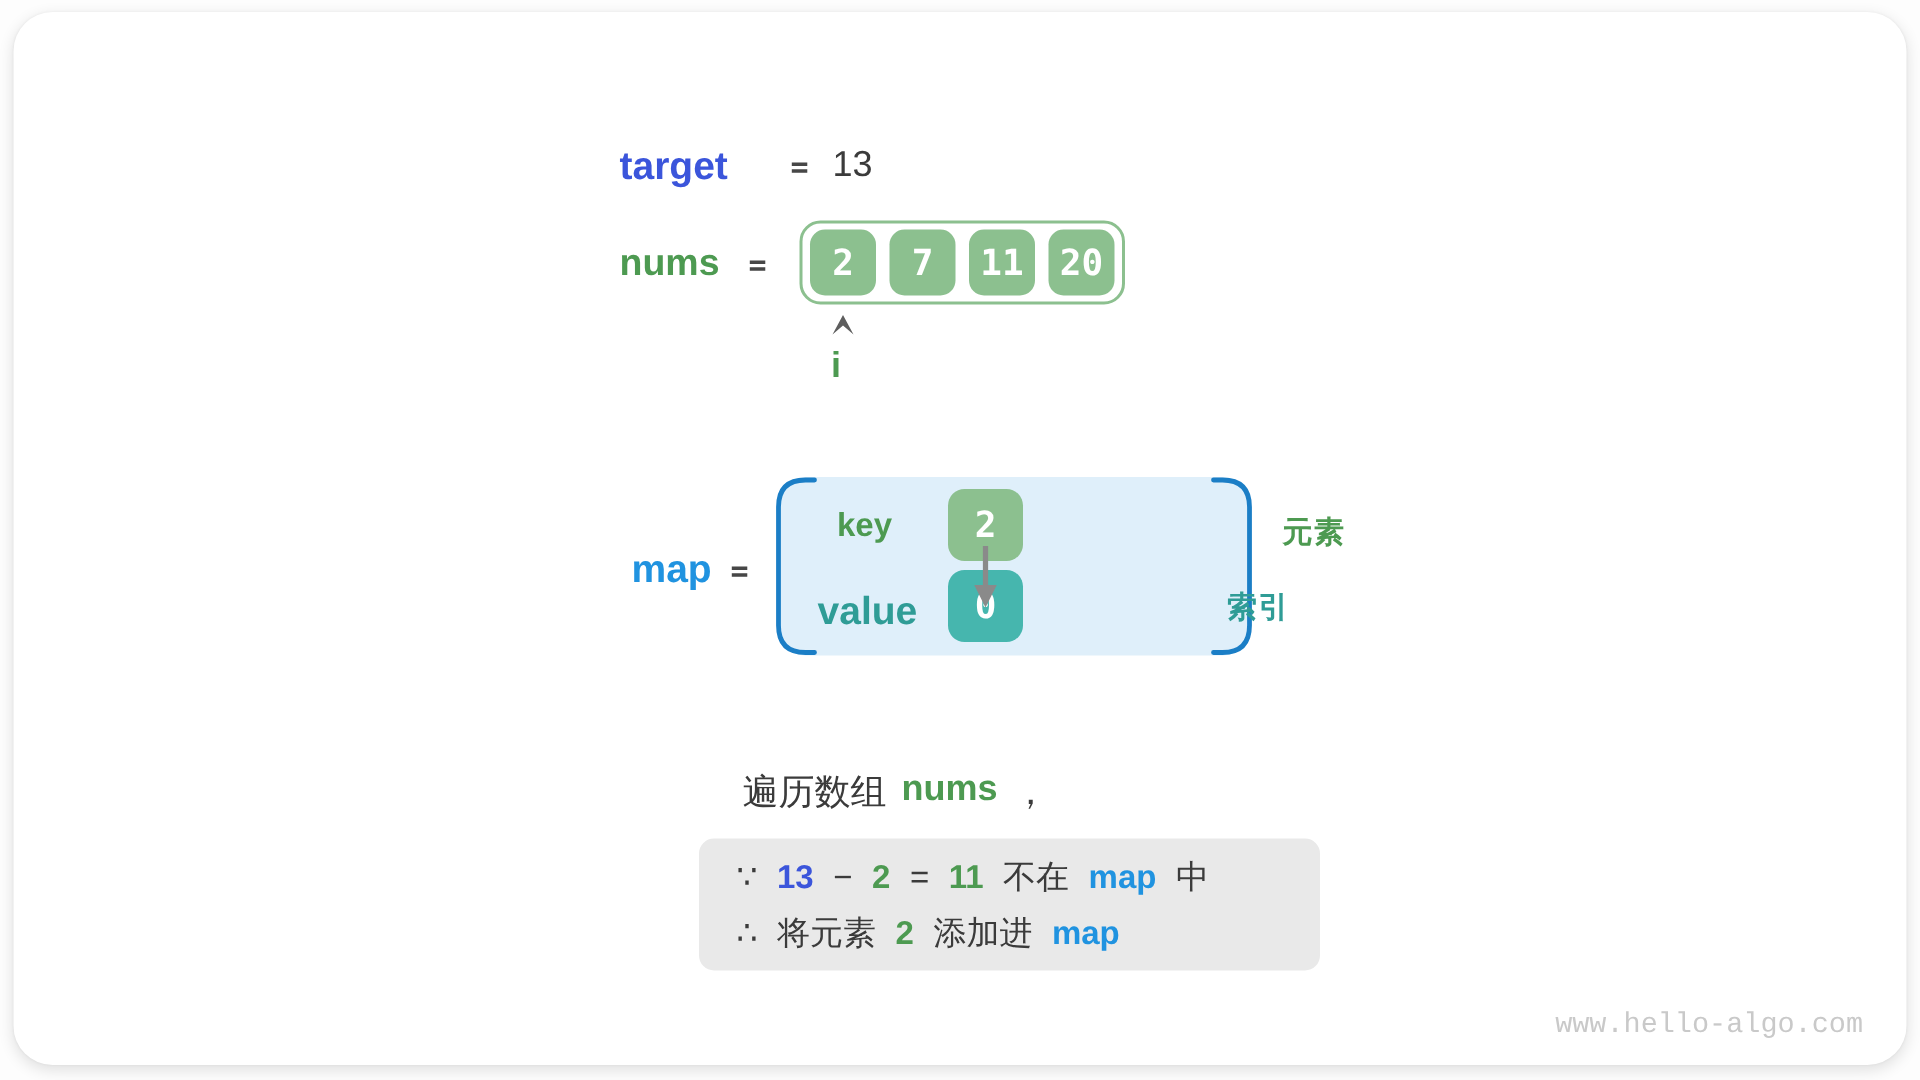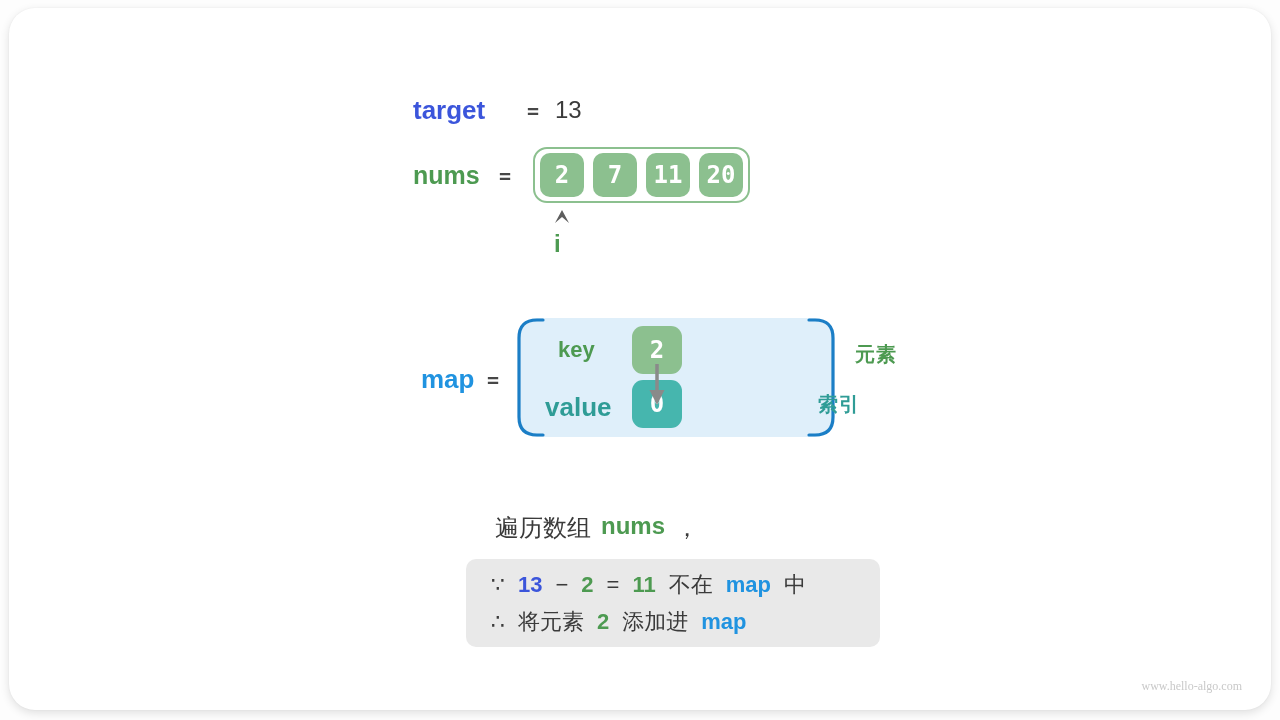--- a/index.html
+++ b/index.html
@@ -37,22 +37,22 @@
           justify-content:center;color:#fff;font-family:"DejaVu Sans Mono",monospace;font-weight:600;font-size:24px}
   .cjk-label{font-weight:bold;font-size:20px;letter-spacing:1px}
 
   
   .caption{left:495px;top:512px;display:flex;align-items:flex-start;gap:10px;font-size:24px}
   .conclusion{left:466px;top:559px;width:414px;height:88px;background:var(--gray-box-bg);
               border-radius:10px;padding:7px 0 0 25px}
   .c-line{height:37px;display:flex;align-items:center;gap:13px;font-size:22px}
   .c-line .code{font-size:22px}
 
-  .watermark{right:38px;bottom:26px;font-family:Liberation Serif, serif;
-             font-size:12px;color:var(--watermark-gray)}
+  .watermark{right:38px;bottom:26px;font-family:Liberation Mono, monospace;
+             font-size:19px;color:var(--watermark-gray)}
 </style>
 </head>
 <body>
 
 <div class="canvas">
   <div class="card"></div>
 
   <span class="abs code blue" style="left:413px;top:95px;font-size:26px">target</span>
   <span class="abs eq" style="left:527px;top:99px">=</span>
   <span class="abs ink" style="left:555px;top:96px;font-size:24px">13</span>

